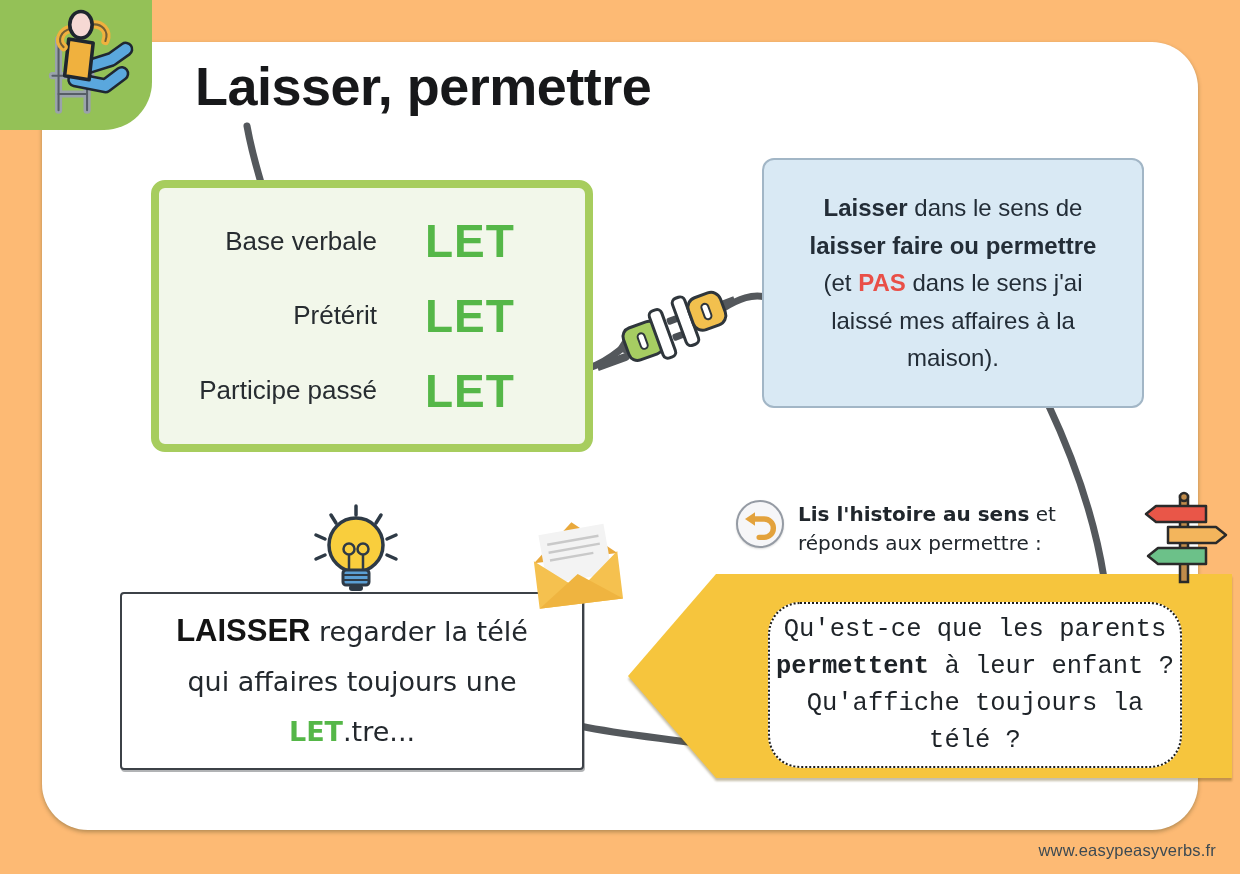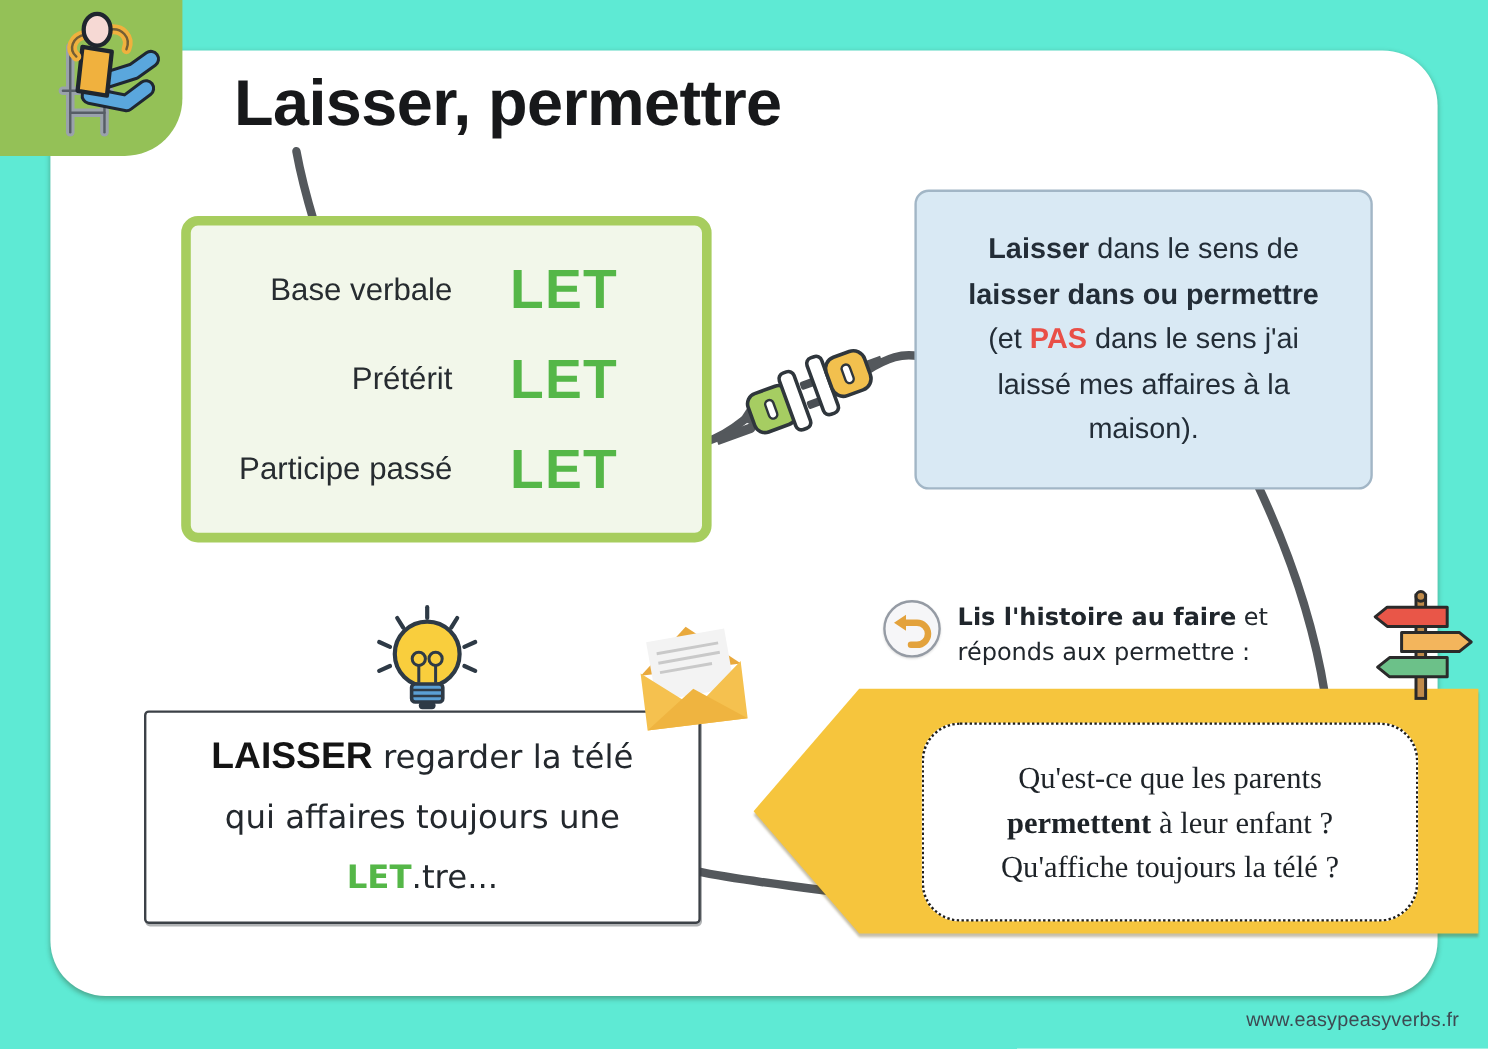--- a/index.html
+++ b/index.html
@@ -1,18 +1,18 @@
 <!DOCTYPE html>
 <html><head>
 <meta charset="utf-8">
 <style>
   html,body{margin:0;padding:0;}
   #stage{
     position:relative; width:1240px; height:874px; overflow:hidden;
-    background:#5eead4;
+    background:#fdba74;
     font-family:"Liberation Sans", sans-serif;
     color:#22282e;
   }
   .abs{position:absolute;}
   
   #card{
     left:42px; top:42px; width:1156px; height:788px;
     background:#ffffff; border-radius:46px;
     box-shadow:0 2px 4px rgba(40,50,20,.35);
   }
@@ -68,21 +68,21 @@
     display:flex; flex-direction:column; justify-content:center; text-align:center;
     font-family:"DejaVu Sans", sans-serif; font-size:27px; line-height:50px; color:#23282d;
   }
   #example-box .big{ font-family:"Liberation Sans", sans-serif; font-size:31px; font-weight:800; color:#141414; }
   #example-box .green{ font-weight:800; color:#55b748; }
   
   #question-box{
     left:768px; top:602px; width:414px; height:166px; box-sizing:border-box;
     background:#ffffff; border:2.5px dotted #1d1d1d; border-radius:32px;
     display:flex; flex-direction:column; justify-content:center; text-align:center;
-    font-family:Liberation Serif, serif; font-size:25.5px; line-height:37px; color:#1e2328;
+    font-family:Liberation Mono, monospace; font-size:25.5px; line-height:37px; color:#1e2328;
   }
   #question-box b{ font-weight:700;text-align:center; }
   
   #site-url{
     right:24px; top:841px; font-size:16.5px; color:#3d4a52; letter-spacing:.2px;
   }
   
   #plug-icon{ left:588px; top:282px; width:152px; height:92px; transform:rotate(-20deg); }
   #bulb-icon{ left:308px; top:503px; width:96px; height:96px; }
   #envelope-icon{ left:528px; top:512px; width:96px; height:96px; transform:rotate(-7deg); }
@@ -151,21 +151,21 @@
     </div>
     <div class="verb-row">
       <span class="verb-label">Participe passé</span>
       <span class="verb-value">LET</span>
     </div>
   </div>
 
   <div id="meaning-box" class="abs">
     <div>
       <b>Laisser</b><span> dans le sens de</span><br>
-      <b>laisser dans ou permettre</b><br>
+      <b>laisser faire ou permettre</b><br>
       <span>(et </span><span class="red">PAS</span><span> dans le sens j'ai</span><br>
       <span>laissé mes affaires à la</span><br>
       <span>maison).</span>
     </div>
   </div>
 
   <svg class="layer abs">
     <polygon points="628,676 716,574 1232,574 1232,778 716,778" fill="#f6c53d" style="filter:drop-shadow(0 3px 1px rgba(90,70,10,.35));"></polygon>
   </svg>
 
@@ -186,21 +186,21 @@
   </div>
 
   <div id="reminder" class="abs">
     <div id="undo-icon">
       <svg viewBox="0 0 48 48" width="40" height="40">
         <path d="M17 18 h12 a11 11 0 1 1 0 22 h-6" fill="none" stroke="#e3a23c" stroke-width="6.5" stroke-linecap="round"></path>
         <polygon points="18,10 6,18 18,26" fill="#e3a23c"></polygon>
       </svg>
     </div>
     <div id="reminder-text">
-      <b>Lis l'histoire au faire</b><span> et</span><br>
+      <b>Lis l'histoire au sens</b><span> et</span><br>
       <span>réponds aux permettre :</span>
     </div>
   </div>
 
   <div id="plug-icon" class="abs">
     <svg viewBox="0 0 152 92" width="152" height="92">
       <path d="M0 60 H30" stroke="#54585c" stroke-width="8" stroke-linecap="round"></path>
       <path d="M138 44 H152" stroke="#54585c" stroke-width="8" stroke-linecap="round"></path>
       <path d="M24 50 L40 38 L40 66 Z" fill="#54585c"></path>
       <path d="M128 36 L140 44 L128 54 Z" fill="#54585c"></path>

